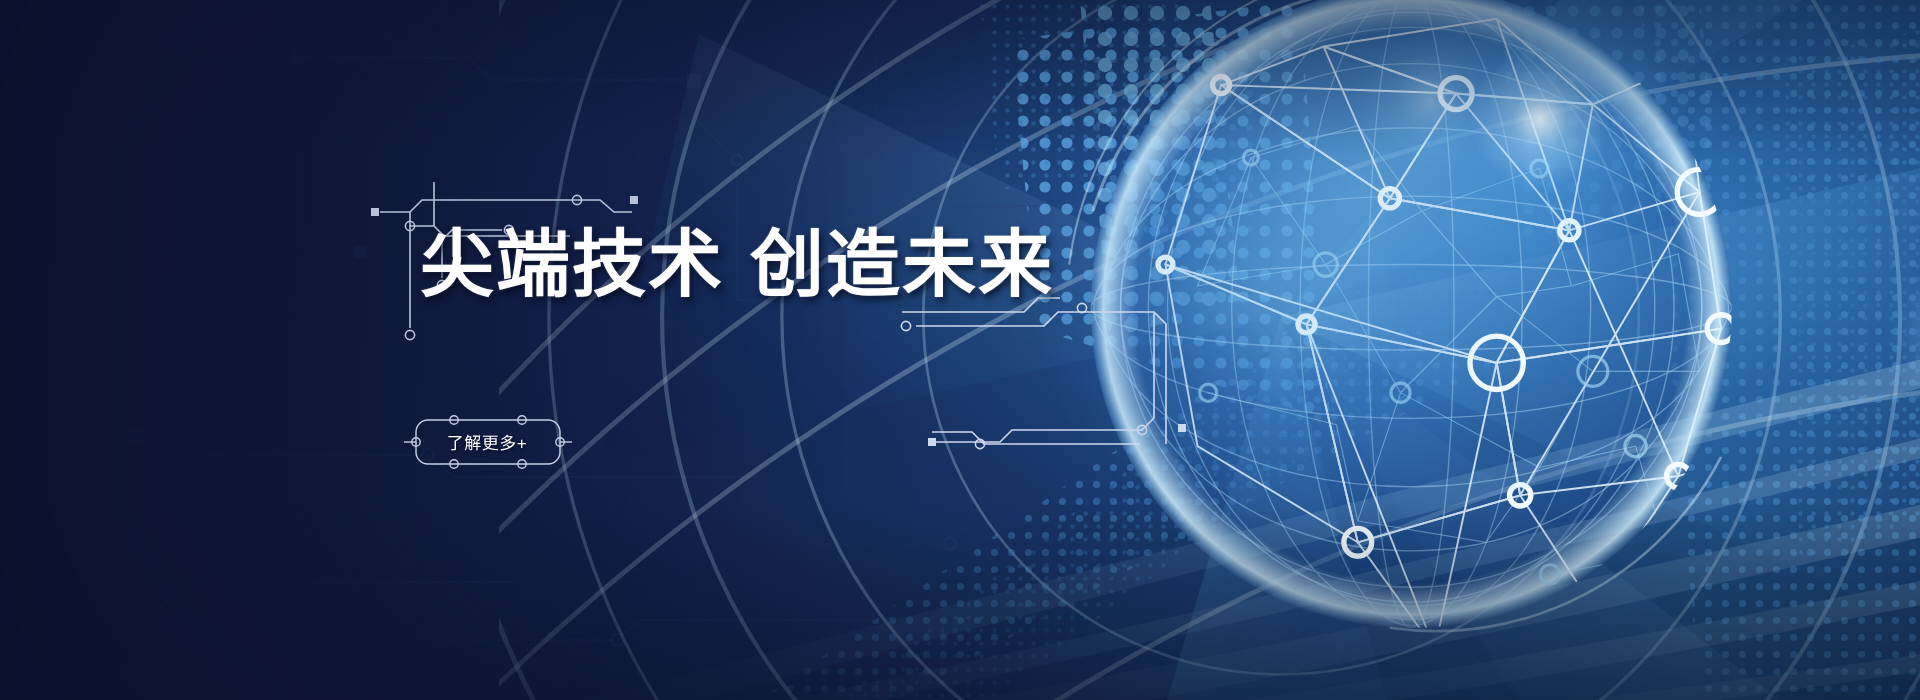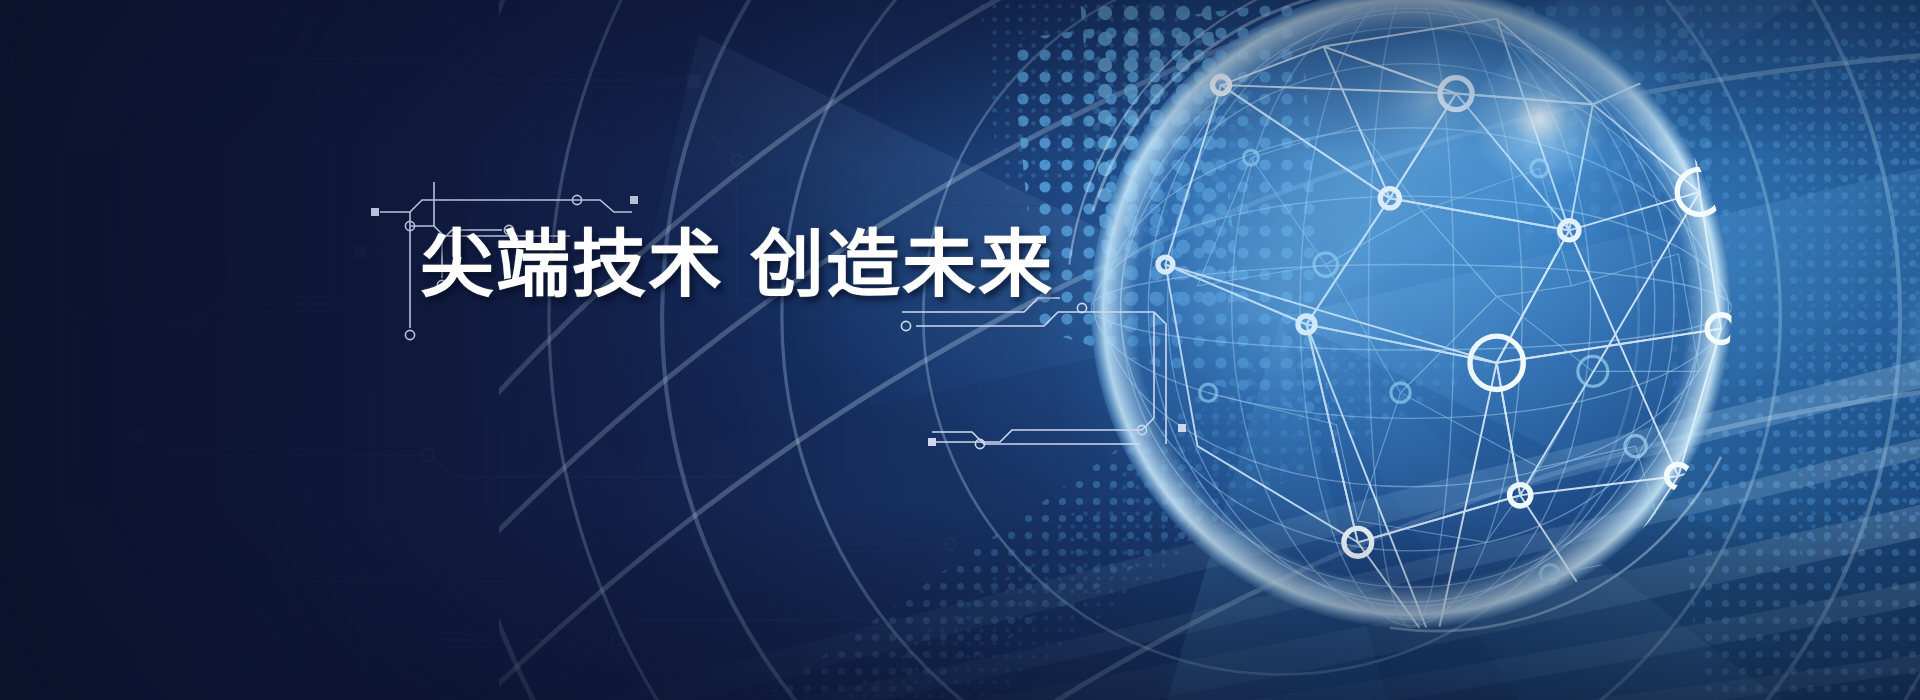--- a/index.html
+++ b/index.html
@@ -444,15 +444,31 @@
         <rect x="36" y="142" width="8" height="8"></rect>
         <rect x="286" y="128" width="8" height="8"></rect>
       </g>
     </svg>
 
     <h1 class="headline">
       <span>尖端技术</span><span class="gap"></span><span>创造未来</span>
     </h1>
 
 
+    <button class="cta">
+      <svg class="cta-frame" width="180" height="58" viewBox="0 0 180 58">
+        <rect x="18" y="7" width="144" height="44" rx="12" ry="12" fill="none" stroke="#c6d0e6" stroke-width="1.4"></rect>
+        <g fill="none" stroke="#c6d0e6" stroke-width="1.4">
+          <path d="M6 29 H18"></path>
+          <path d="M162 29 H174"></path>
+          <circle cx="18" cy="29" r="4.2"></circle>
+          <circle cx="162" cy="29" r="4.2"></circle>
+          <circle cx="56" cy="7" r="4.2"></circle>
+          <circle cx="124" cy="7" r="4.2"></circle>
+          <circle cx="56" cy="51" r="4.2"></circle>
+          <circle cx="124" cy="51" r="4.2"></circle>
+        </g>
+      </svg>
+      <span class="cta-label">了解更多+</span>
+    </button>
 
   </div>
 </div>
 
 </body></html>

